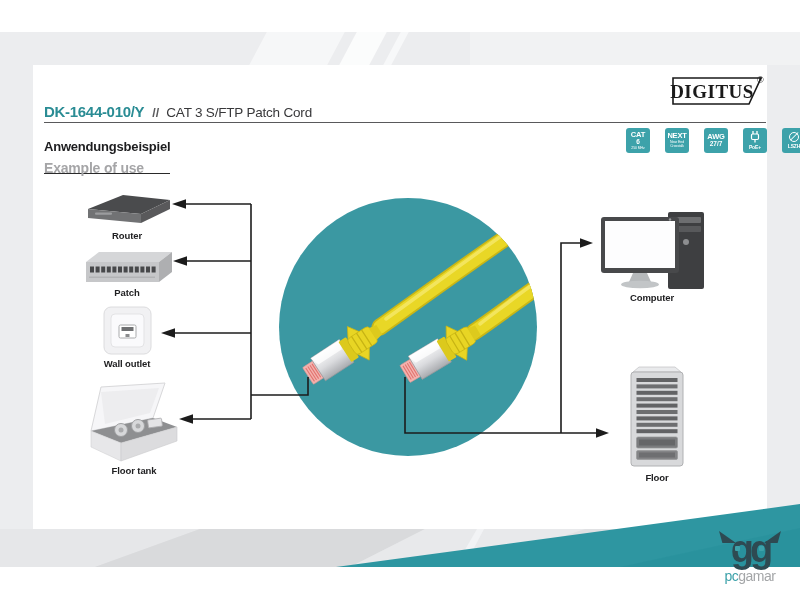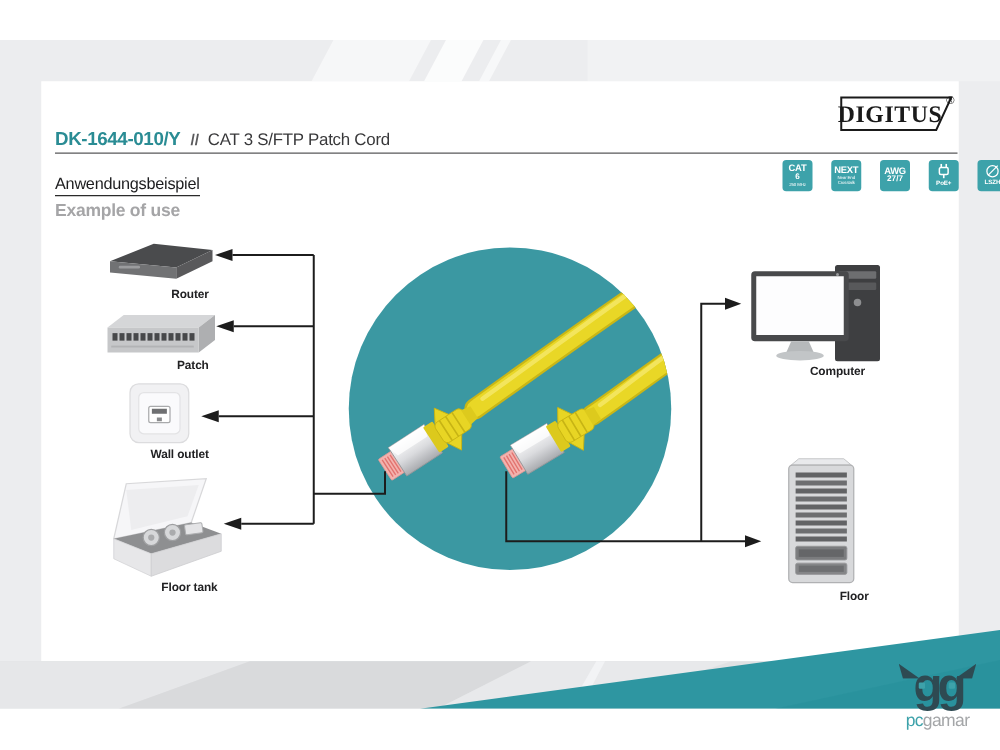--- a/index.html
+++ b/index.html
@@ -26,25 +26,25 @@
 
   .badges{left:626px;top:128px;display:flex;gap:15px;z-index:4}
   .badge{width:24px;height:25px;background:#3DA2AA;border-radius:3px;color:#fff;display:flex;flex-direction:column;align-items:center;justify-content:center;text-align:center;overflow:hidden}
   .b-big{font-size:7.5px;font-weight:bold;line-height:1.05;letter-spacing:-.2px}
   .b-mid{font-size:6.5px;font-weight:bold;line-height:1.05}
   .b-tiny{font-size:3.5px;line-height:1.25;letter-spacing:-.1px}
   .b-label{font-size:5px;font-weight:bold;margin-top:1px;letter-spacing:-.1px}
   .no-halogen{width:10px;height:10px;border:1.4px solid #fff;border-radius:50%;position:relative}
   .no-halogen::after{content:"";position:absolute;left:-1.5px;top:3.1px;width:10.5px;height:1.4px;background:#fff;transform:rotate(-45deg)}
 
-  .sec-head{left:44px;top:139px;font-size:13px;font-weight:normal;color:#1d1d1f;border-bottom:1.5px solid #2a2a2a;padding-bottom:2px;letter-spacing:-.2px;z-index:4}
+  .sec-head{left:44px;top:139px;font-size:13px;font-weight:bold;color:#1d1d1f;border-bottom:1.5px solid #2a2a2a;padding-bottom:19px;letter-spacing:-.2px;z-index:4}
   .sec-sub{left:44px;top:160px;font-size:14px;font-weight:bold;color:#A5A5A7;letter-spacing:-.2px;z-index:4}
 
   
-  .dev-label{font-size:9.5px;font-weight:bold;color:#212123;text-align:right;z-index:4;letter-spacing:-.1px}
+  .dev-label{font-size:9.5px;font-weight:bold;color:#212123;text-align:center;z-index:4;letter-spacing:-.1px}
   .lbl-router{left:87px;top:230px;width:80px}
   .lbl-switch{left:87px;top:287px;width:80px}
   .lbl-wall{left:87px;top:358px;width:80px}
   .lbl-floor{left:94px;top:465px;width:80px}
   .lbl-computer{left:612px;top:292px;width:80px}
   .lbl-server{left:619px;top:472px;width:76px}
 
   #diagram{left:0;top:0;z-index:2}
   #footer{left:0;top:500px;z-index:3}
 

